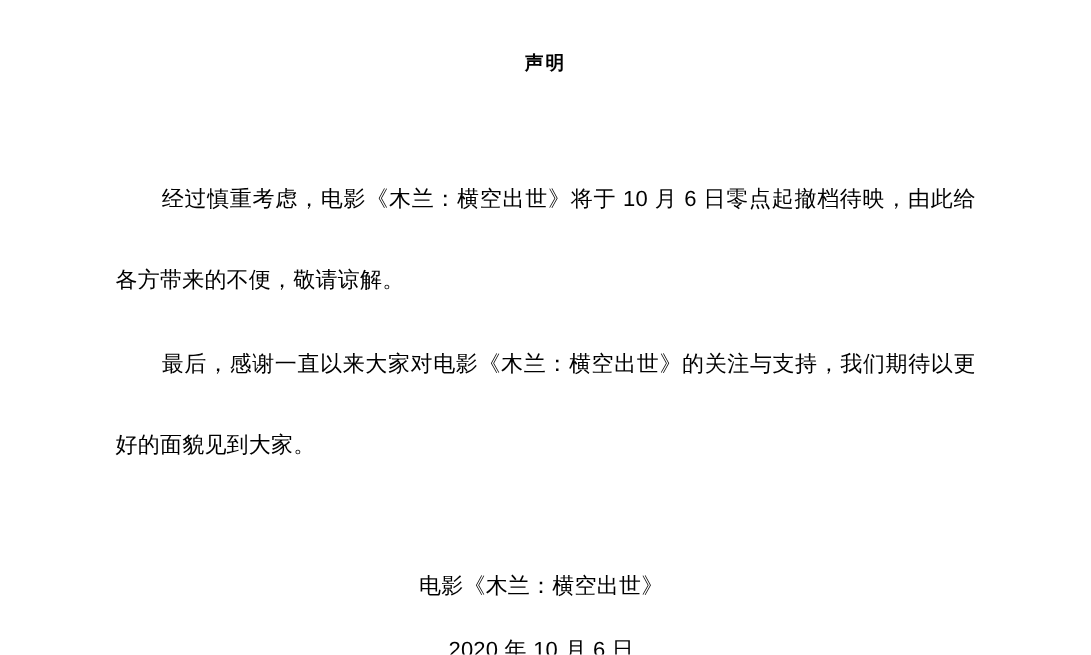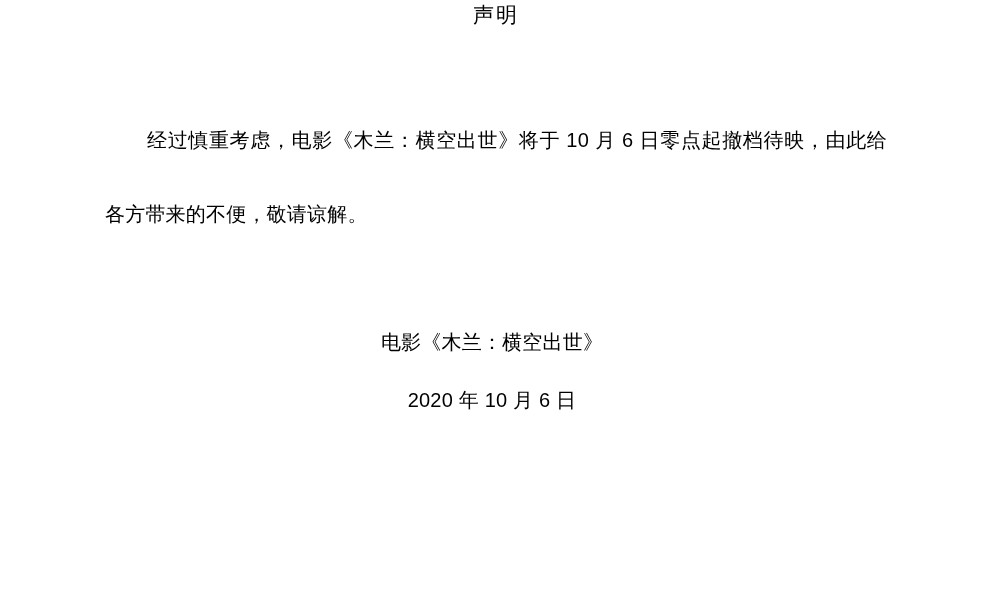--- a/index.html
+++ b/index.html
@@ -17,23 +17,24 @@
   .page {
     position: relative;
     width: 992px;
     height: 595px;
     background: #ffffff;
     box-sizing: border-box;
     padding: 0 105px;
   }
   .doc-title {
     text-align: center;
-    font-size: 21px;
-    font-weight: normal;
+    font-size: 17px;
+    font-weight: bold;
     letter-spacing: 2px;
+    margin-top: 46px;
     line-height: 1.4;
   }
   .body-block {
     margin-top: 74px;
   }
   .para {
     font-size: 20px;
     line-height: 74px;
     text-align: justify;
     text-justify: inter-ideograph;
@@ -57,20 +58,21 @@
 </style>
 </head>
 <body>
 
 <div class="page">
 
   <div class="doc-title">声明</div>
 
   <div class="body-block">
     <p class="para">经过慎重考虑，电影《木兰：横空出世》将于 10 月 6 日零点起撤档待映，由此给各方带来的不便，敬请谅解。</p>
+    <p class="para">最后，感谢一直以来大家对电影《木兰：横空出世》的关注与支持，我们期待以更好的面貌见到大家。</p>
   </div>
 
   <div class="signature-block">
     <div class="sign-line">电影《木兰：横空出世》</div>
     <div class="sign-line">2020 年 10 月 6 日</div>
   </div>
 
 </div>
 
 </body></html>

